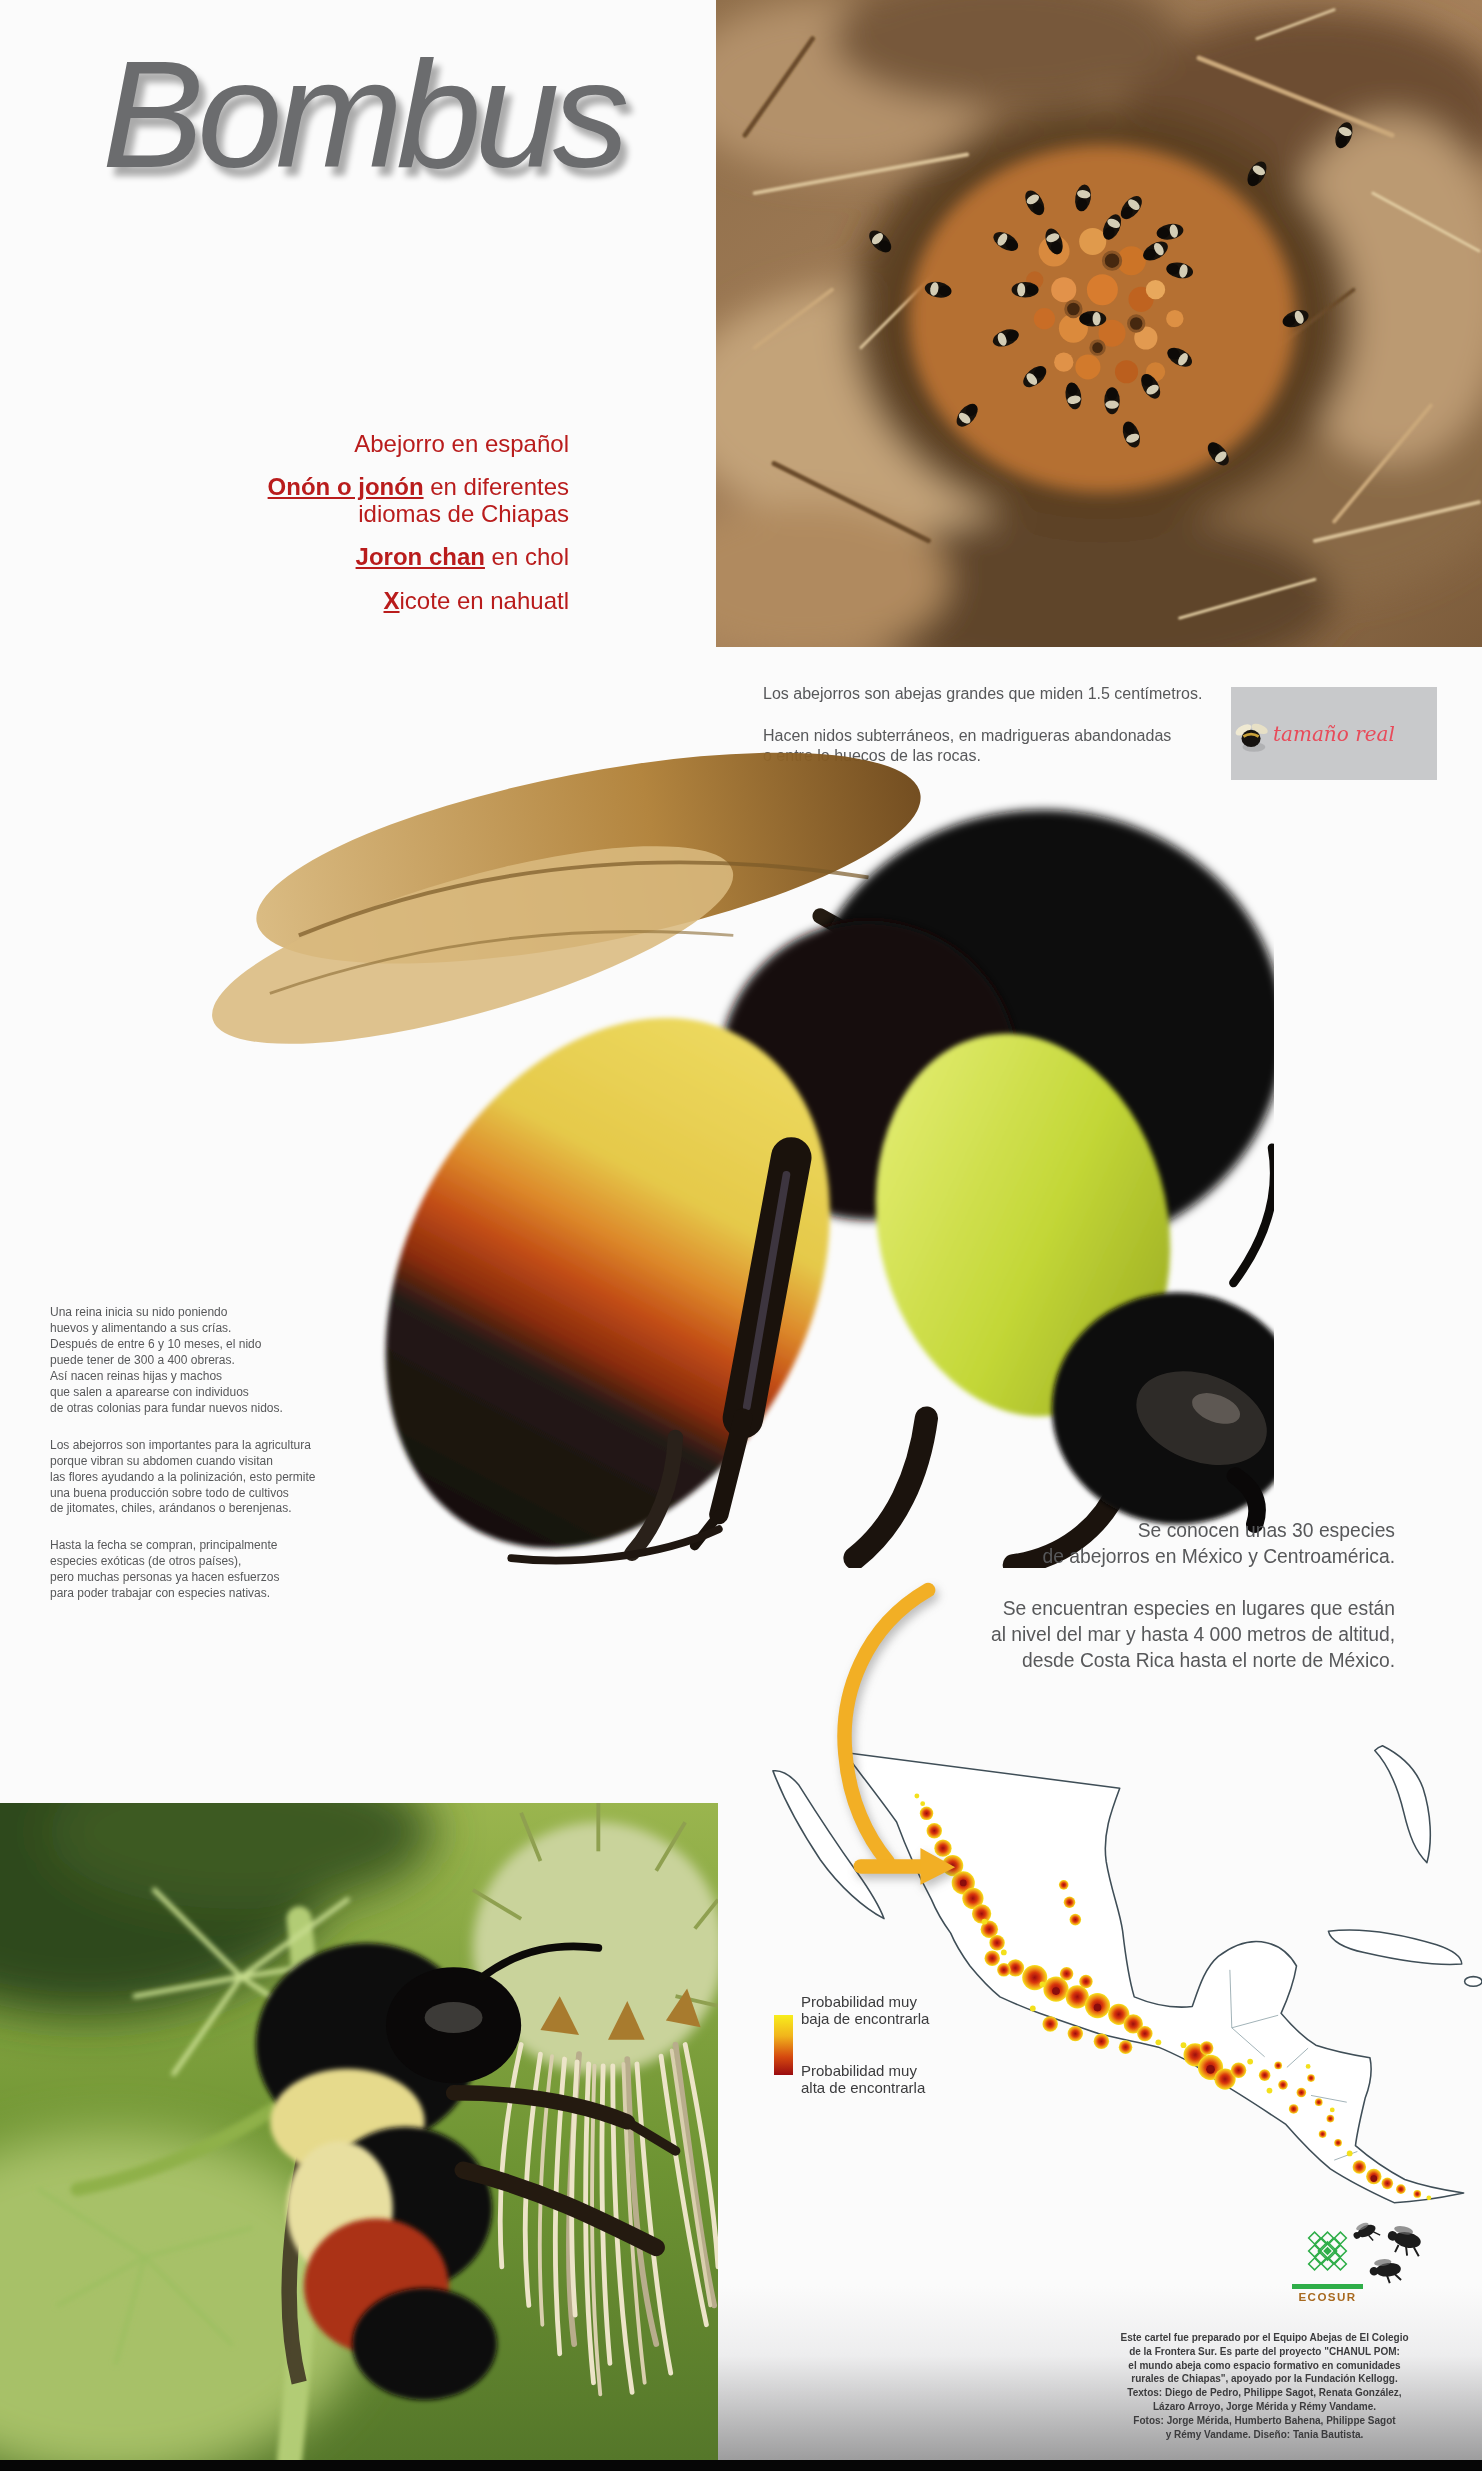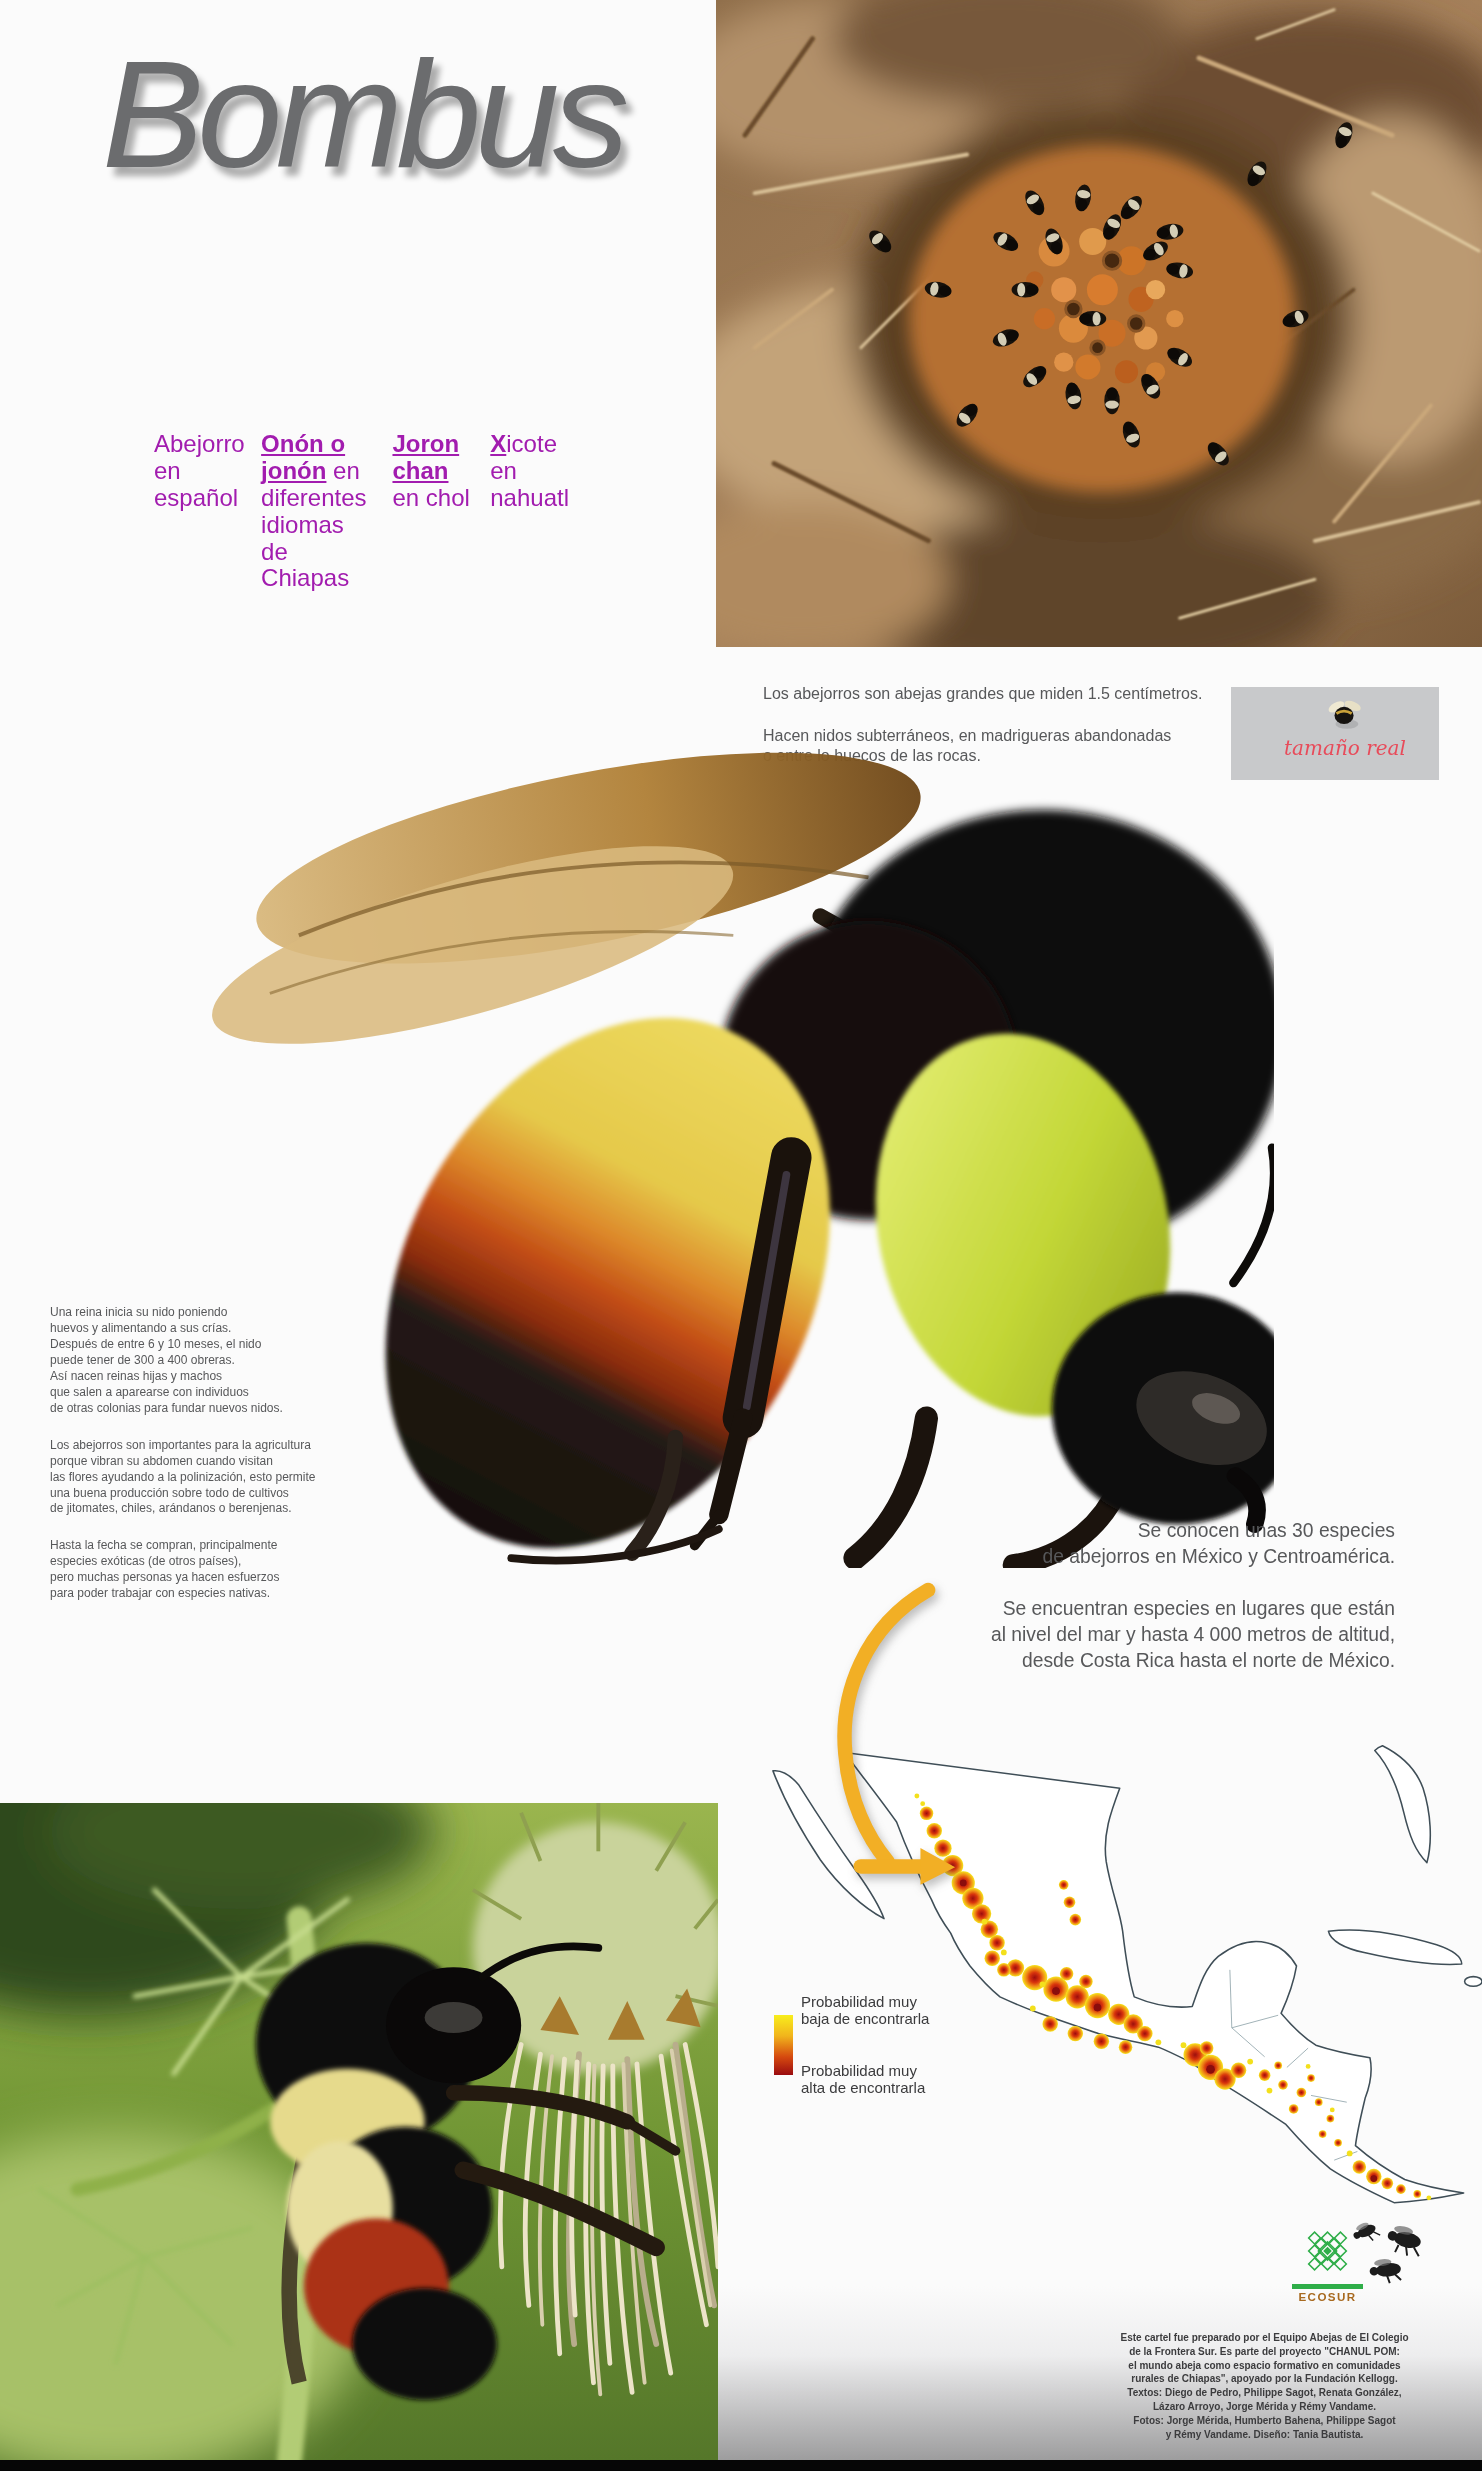--- a/index.html
+++ b/index.html
@@ -7,34 +7,34 @@
         font-family:"Liberation Sans",sans-serif;color:#57585a;}
   .abs{position:absolute;}
   .pre{white-space:pre-line;}
 
   
   .title{left:9.7px;top:39px;width:705px;text-align:center;font-style:italic;color:#6b6c6e;}
   .title .l1{font-size:153px;line-height:.98;letter-spacing:-6.8px;text-shadow:6.8px 8.7px 6.8px rgba(0,0,0,.32);}
   .title .l2{font-size:122px;line-height:.98;letter-spacing:-5.8px;margin-top:-7.7px;text-shadow:6.8px 8.7px 6.8px rgba(0,0,0,.32);}
 
   
-  .names{left:154px;top:431px;width:415px;display:flex;flex-direction:row;gap:16.4px;
-         text-align:left;color:#a21caf;font-size:24px;line-height:1.12;}
+  .names{left:154px;top:431px;width:415px;display:flex;flex-direction:column;gap:16.4px;
+         text-align:right;color:#b91c1c;font-size:24px;line-height:1.12;}
   .names b{font-weight:700;text-decoration:underline;}
 
   
   .nest{left:716px;top:0;width:766px;height:647px;}
 
   
   .intro{left:763px;top:684px;width:463px;font-size:16px;line-height:1.25;color:#57585a;}
   .intro .p2{margin-top:22px;}
 
   
-  .sizebox{left:1231px;top:687px;width:188px;height:93px;background:#c8c9cb;
-           display:flex;flex-direction:column;align-items:center;justify-content:flex-start;padding-left:20px;}
+  .sizebox{left:1231px;top:687px;width:206px;height:93px;background:#c8c9cb;
+           display:flex;flex-direction:row;align-items:center;justify-content:flex-start;}
   .sizebox .beeic{margin-top:7.7px;}
   .sizebox .lbl{color:#e84b5a;font-style:italic;font-size:20px;font-family:"DejaVu Serif",serif;margin-top:1.9px;}
 
   
   .mainbee{left:154px;top:742px;width:1120px;height:826px;}
 
   
   .leftcol{left:50px;top:1305px;width:415px;font-size:12px;line-height:1.33;color:#57585a;}
   .leftcol p{margin:0 0 21px 0;}
 

